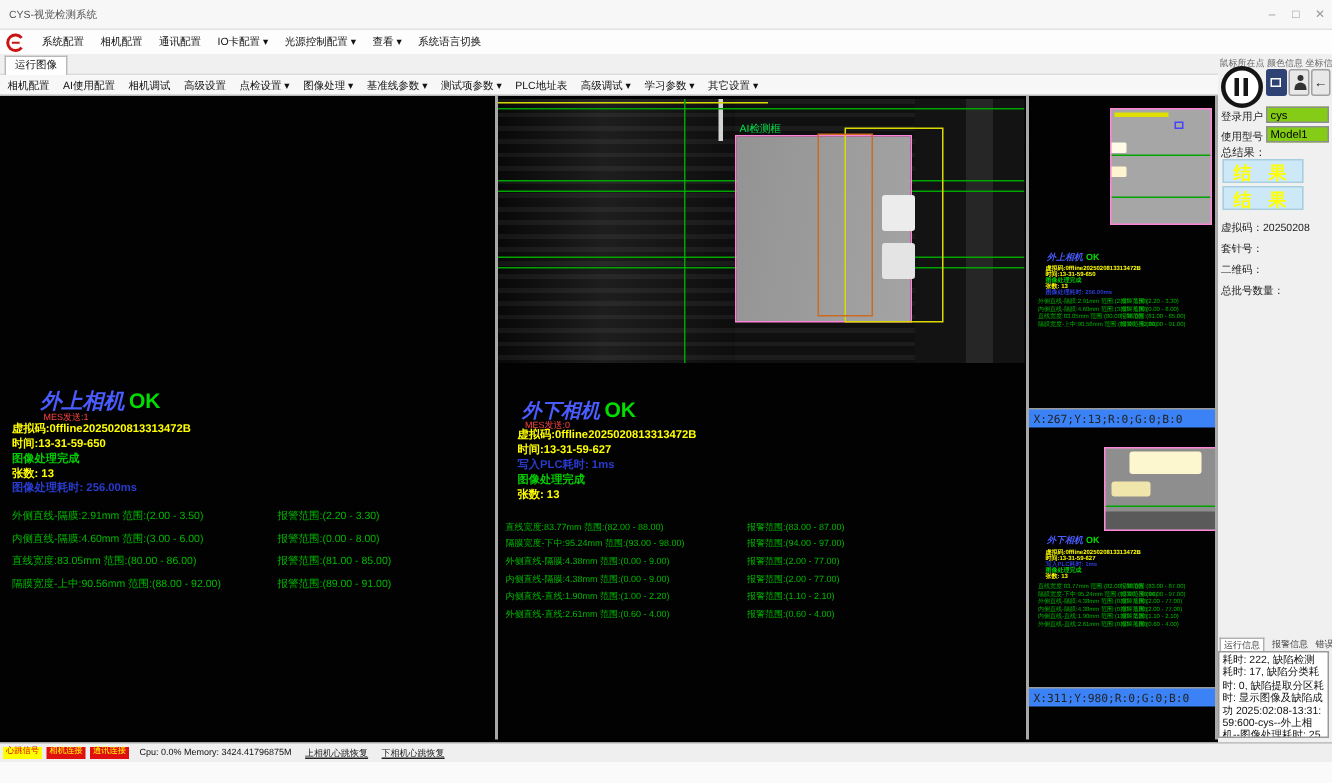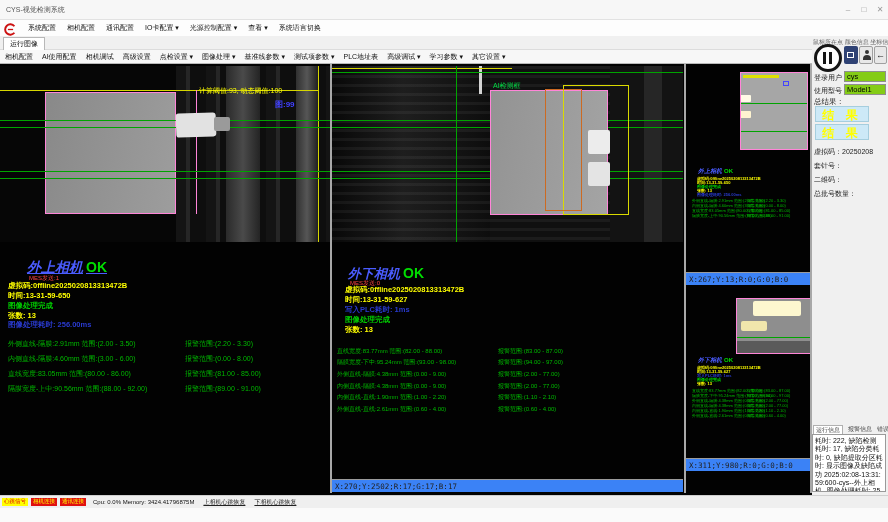--- a/index.html
+++ b/index.html
@@ -122,39 +122,22 @@
     <span class="titem">基准线参数 ▾</span>
     <span class="titem">测试项参数 ▾</span>
     <span class="titem">PLC地址表</span>
     <span class="titem">高级调试 ▾</span>
     <span class="titem">学习参数 ▾</span>
     <span class="titem">其它设置 ▾</span>
   </div>
 
   <div class="main">
 
-    <div class="img" style="left:0;top:2px;width:330px;height:176px;background:#060606;">
-      <div class="abs" style="left:176px;top:0;width:154px;height:176px;background:repeating-linear-gradient(90deg,#141414 0 10px,#262626 10px 14px,#0e0e0e 14px 30px);"></div>
-      <div class="abs" style="left:226px;top:0;width:34px;height:176px;background:linear-gradient(90deg,#2a2a2a,#4a4a4a,#242424);"></div>
-      <div class="abs" style="left:296px;top:0;width:22px;height:176px;background:linear-gradient(90deg,#303030,#565656,#202020);"></div>
-      <div class="yline" style="left:0;top:24px;width:319px;"></div>
-      <div class="yvline" style="left:318px;top:0;height:176px;"></div>
-      <div class="film" style="left:45px;top:26px;width:131px;height:122px;background:linear-gradient(100deg,#898989,#9d9d9d);"></div>
-      <div class="abs" style="left:196px;top:24px;width:1px;height:124px;background:#ff85d8;"></div>
-      <div class="thresh" style="left:199px;top:20px;">计算阈值:93, 动态阈值:100</div>
-      <div class="abs" style="left:275px;top:33px;font-size:8px;font-weight:bold;color:#4040ff;">图:99</div>
-      <div class="gline" style="left:0;top:54px;width:330px;"></div>
-      <div class="gline" style="left:0;top:61px;width:330px;"></div>
-      <div class="gline" style="left:0;top:105px;width:330px;"></div>
-      <div class="gline" style="left:0;top:112px;width:330px;"></div>
-      <div class="abs" style="left:176px;top:47px;width:40px;height:24px;background:#e2e2e2;border-radius:3px;transform:rotate(-2deg);"></div>
-      <div class="abs" style="left:214px;top:51px;width:16px;height:14px;background:#9a9a9a;border-radius:2px;"></div>
-    </div>
-
-    <div class="ptitle" style="left:27px;top:195px;text-decoration:underline;">
+
+    <div class="ptitle" style="left:27px;top:195px;">
       <span>外上相机</span><span class="ok">OK</span>
     </div>
     <div class="mes" style="left:29px;top:210px;">MES发送:1</div>
     <div class="oline" style="left:8px;top:217px;">虚拟码:0ffline2025020813313472B</div>
     <div class="oline" style="left:8px;top:227px;">时间:13-31-59-650</div>
     <div class="oline green" style="left:8px;top:237px;">图像处理完成</div>
     <div class="oline" style="left:8px;top:247px;">张数: 13</div>
     <div class="oline blue" style="left:8px;top:256px;">图像处理耗时: 256.00ms</div>
 
     <div class="mrow" style="left:8px;top:275px;">
@@ -222,21 +205,20 @@
       <span class="alarm" style="left:161px;">报警范围:(2.00 - 77.00)</span>
     </div>
     <div class="mrow mid" style="left:337px;top:329px;">
       <span>内侧直线-直线:1.90mm 范围:(1.00 - 2.20)</span>
       <span class="alarm" style="left:161px;">报警范围:(1.10 - 2.10)</span>
     </div>
     <div class="mrow mid" style="left:337px;top:341px;">
       <span>外侧直线-直线:2.61mm 范围:(0.60 - 4.00)</span>
       <span class="alarm" style="left:161px;">报警范围:(0.60 - 4.00)</span>
     </div>
-    <div class="coordbar" style="left:332px;top:415px;width:351px;">X:270;Y:2502;R:17;G:17;B:17</div>
 
     <div class="img" style="left:740px;top:8px;width:66px;height:76px;background:#a6a6a6;border:1px solid #ff85d8;">
       <div class="abs" style="left:2px;top:2px;width:36px;height:3px;background:#e0e000;"></div>
       <div class="gline" style="left:0;top:30px;width:66px;"></div>
       <div class="gline" style="left:0;top:58px;width:66px;"></div>
       <div class="abs" style="left:-1px;top:22px;width:11px;height:7px;background:#fffbe6;border-radius:1px;"></div>
       <div class="abs" style="left:-1px;top:38px;width:11px;height:7px;background:#fff4d0;border-radius:1px;"></div>
       <div class="abs" style="left:42px;top:8px;width:6px;height:5px;border:1px solid #4444ff;box-sizing:border-box;"></div>
     </div>
     <div class="ptitle-s" style="left:698px;top:103px;">

